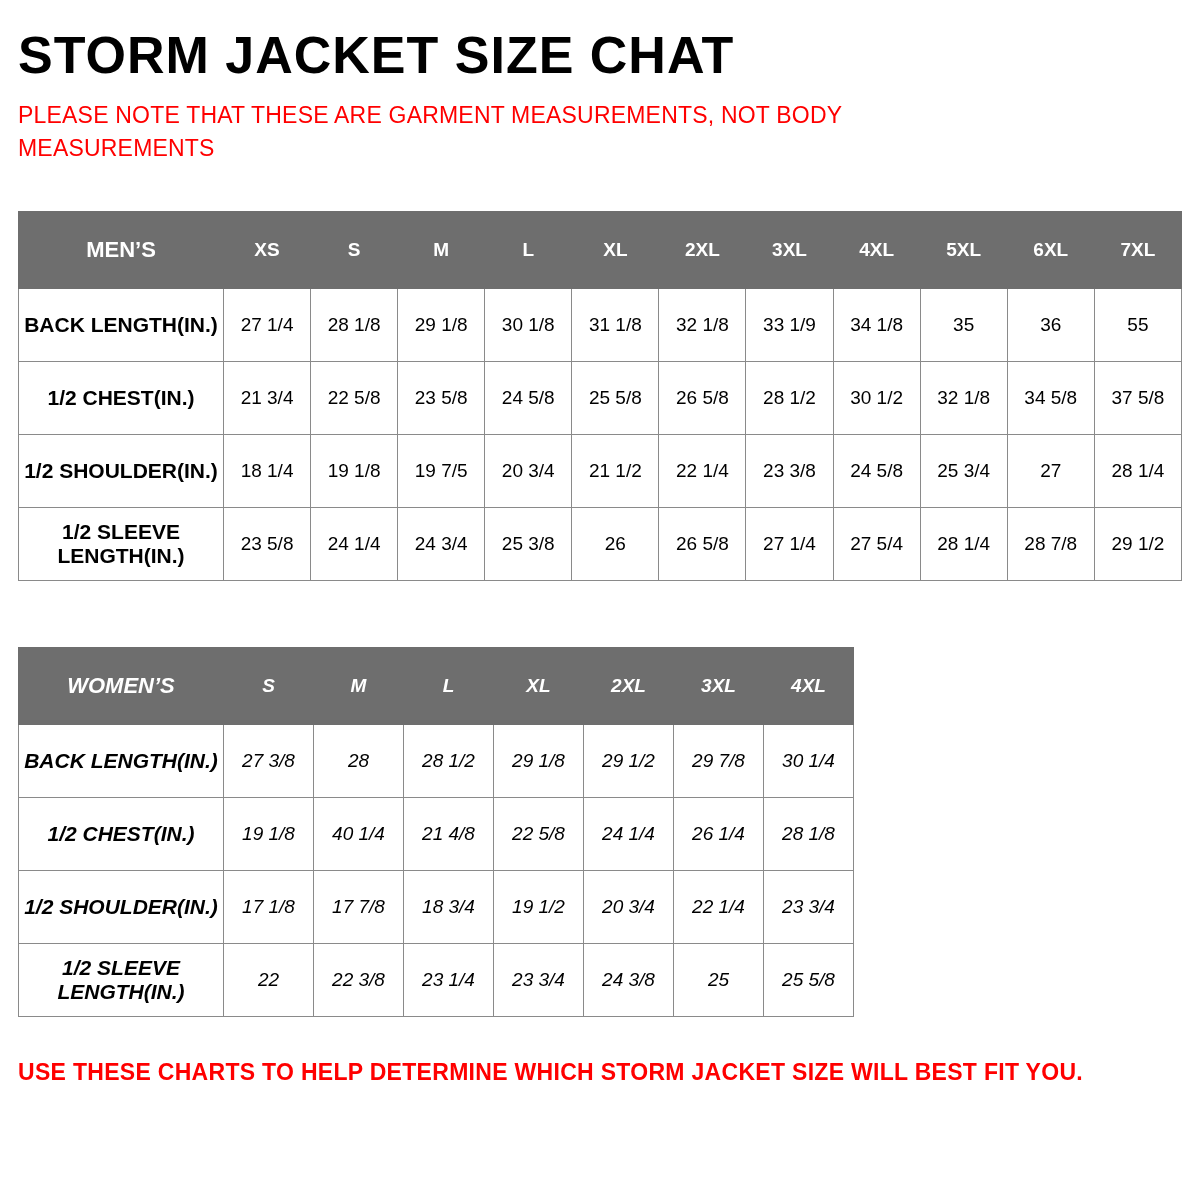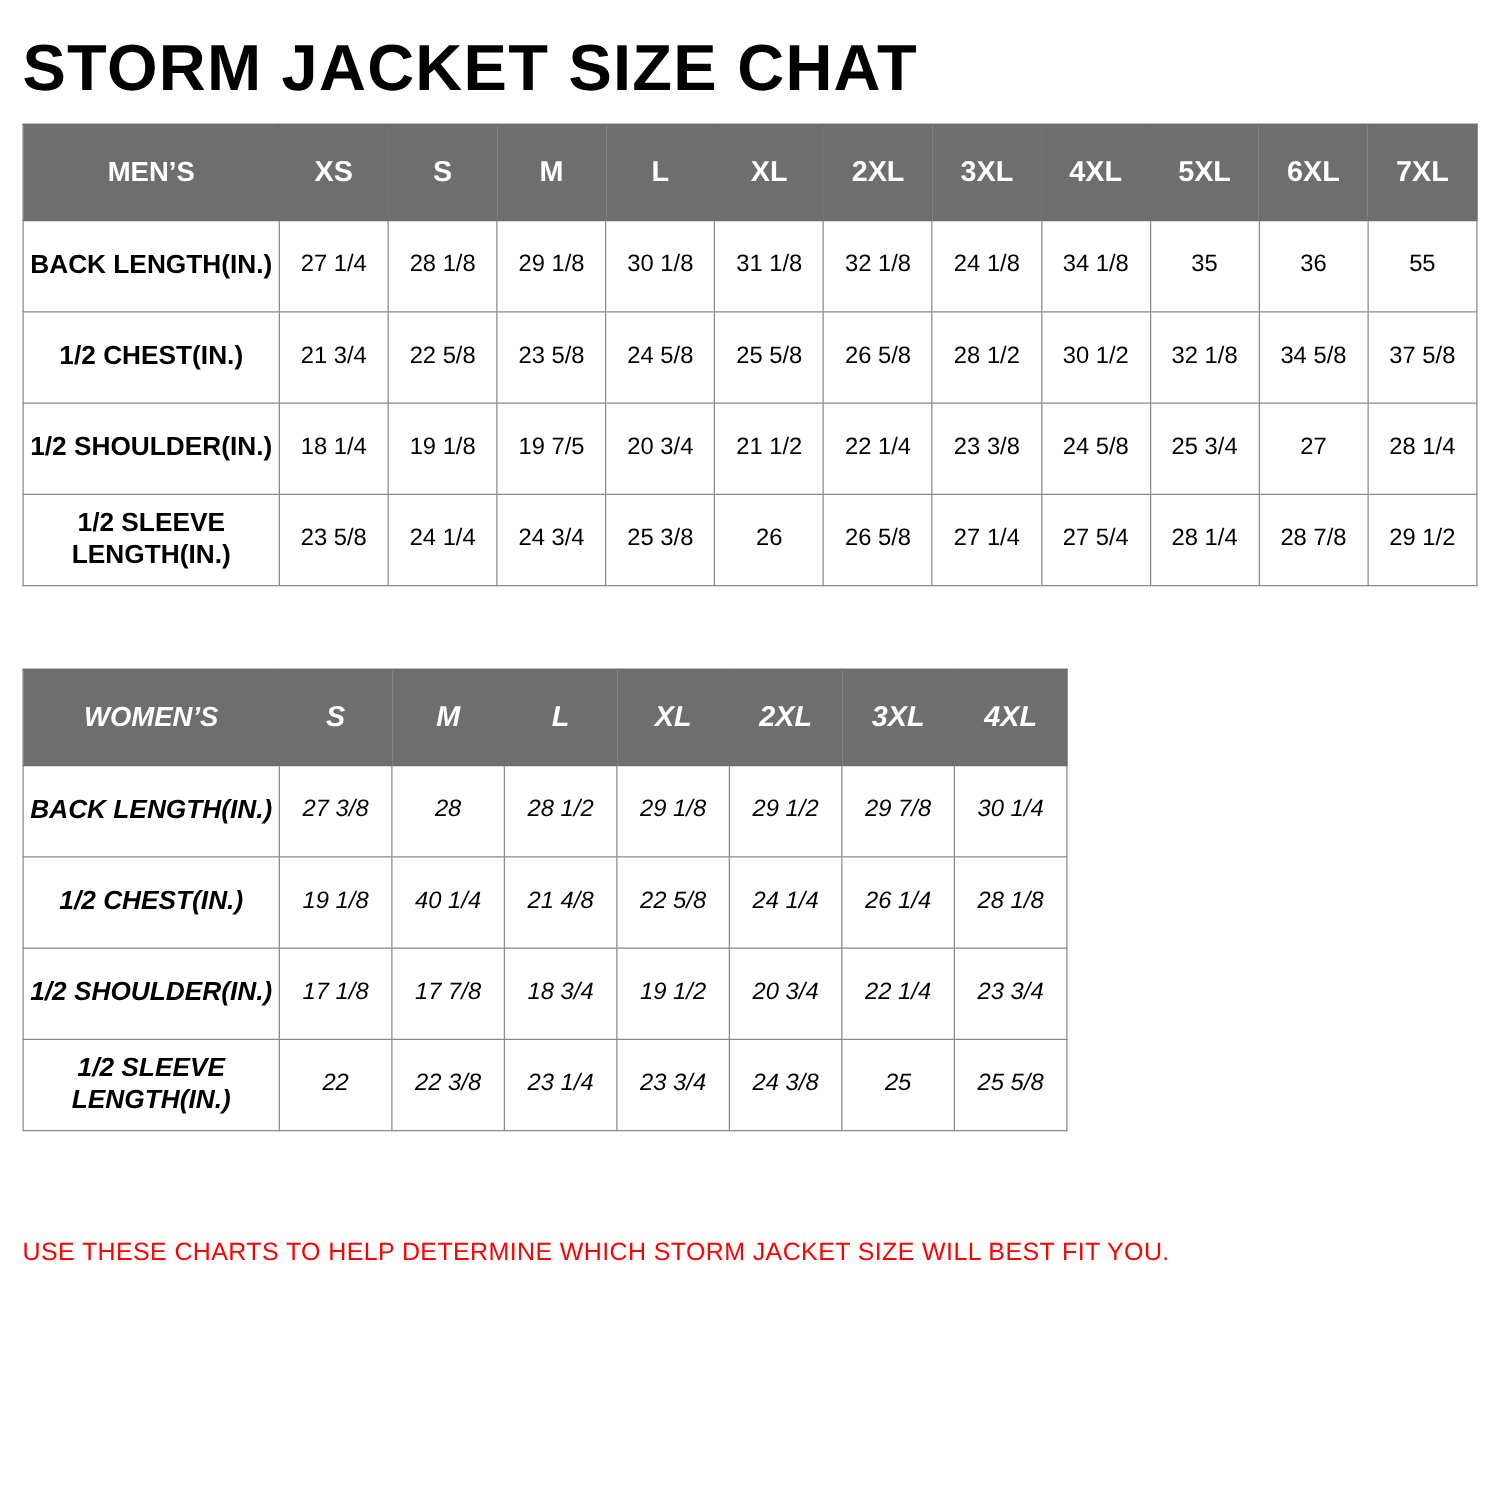--- a/index.html
+++ b/index.html
@@ -56,21 +56,21 @@
     color: #000;
     padding: 6px 2px;
     background: #ffffff;
     font-weight: normal;
     line-height: 1.18;
   }
   tr.header-row td {
     background: #6e6e6e;
     color: #ffffff;
     font-weight: bold;
-    font-size: 23px;
+    font-size: 19px;
     height: 56px;
     border-color: #6e6e6e;
   }
   tr.header-row td.label-cell {
     font-size: 22px;
   }
   td.label-cell {
     font-weight: bold;
     font-size: 21px;
     padding: 10px 4px;
@@ -78,33 +78,34 @@
   tbody tr td {
     height: 52px;
   }
   .men col.label { width: 205px; }
   .women col.label { width: 205px; }
   .spacer {
     height: 66px;
   }
   .footer {
     color: #ff0000;
-    font-size: 20px;
-    font-weight: normal;
+    font-size: 23px;
+    font-weight: bold;
     letter-spacing: 0.3px;
-    margin-top: 86px;
+    margin-top: 42px;
   }
 </style>
 </head>
 <body>
 
 <div class="page">
 
   <h1 class="title">STORM JACKET SIZE CHAT</h1>
 
+  <p class="note">PLEASE NOTE THAT THESE ARE GARMENT MEASUREMENTS, NOT BODY MEASUREMENTS</p>
 
   <table class="men">
     <colgroup>
       <col class="label">
       <col span="11">
     </colgroup>
     <tbody>
       <tr class="header-row">
         <td class="label-cell">MEN’S</td>
         <td>XS</td>
@@ -120,21 +121,21 @@
         <td>7XL</td>
       </tr>
       <tr>
         <td class="label-cell">BACK LENGTH(IN.)</td>
         <td>27 1/4</td>
         <td>28 1/8</td>
         <td>29 1/8</td>
         <td>30 1/8</td>
         <td>31 1/8</td>
         <td>32 1/8</td>
-        <td>24 1/8</td>
+        <td>33 1/9</td>
         <td>34 1/8</td>
         <td>35</td>
         <td>36</td>
         <td>55</td>
       </tr>
       <tr>
         <td class="label-cell">1/2 CHEST(IN.)</td>
         <td>21 3/4</td>
         <td>22 5/8</td>
         <td>23 5/8</td>

